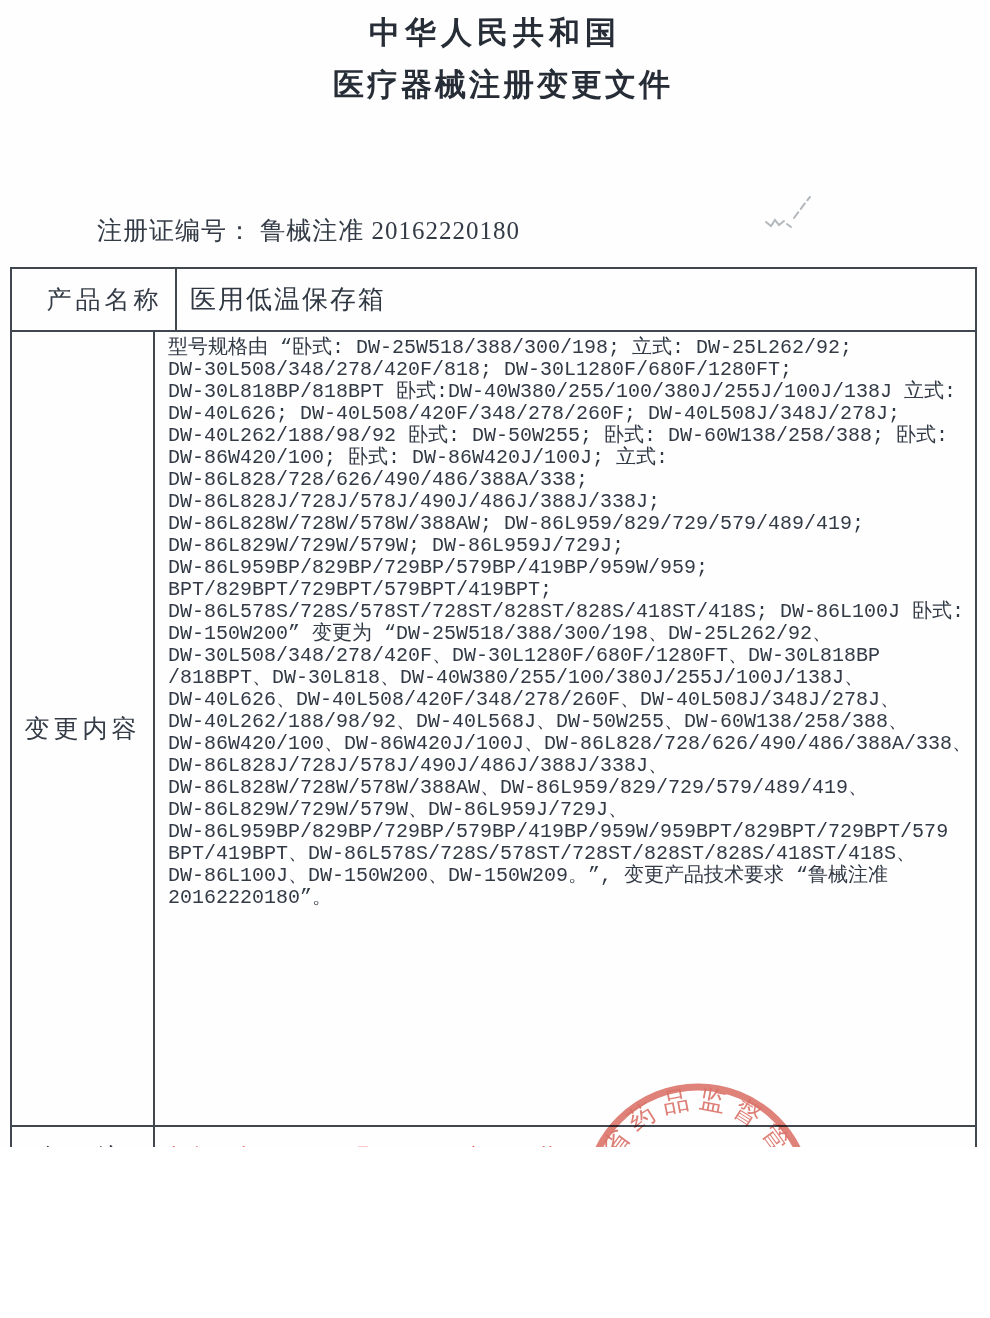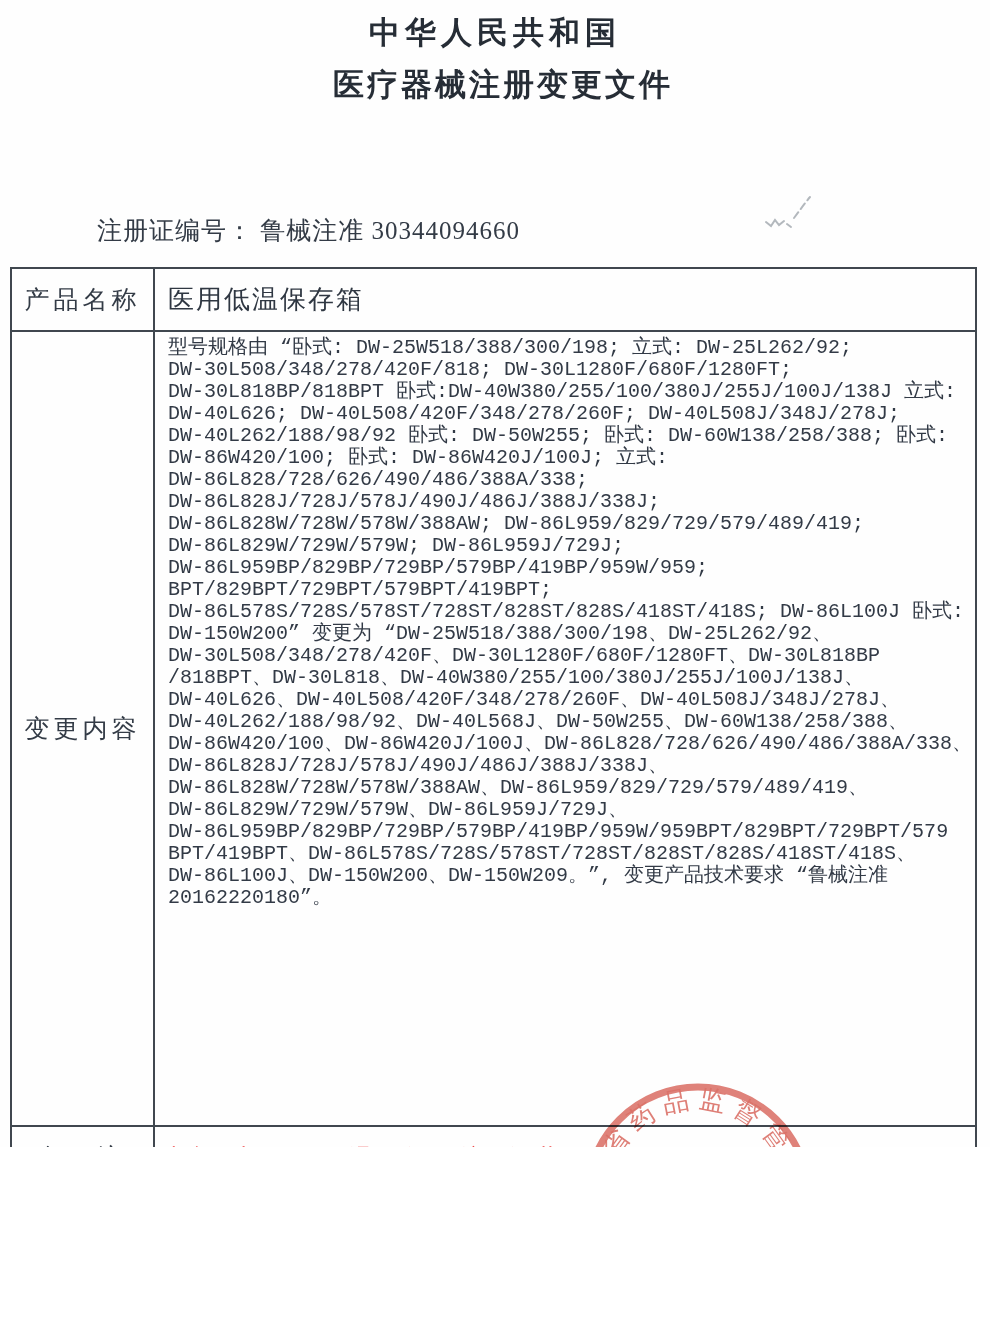--- a/index.html
+++ b/index.html
@@ -21,21 +21,21 @@
   }
   .pencil-mark { position:absolute; left:760px; top:190px; opacity:.75; }
 
   .doc-table {
     position:absolute; left:10px; top:267px; width:963px; height:919px;
     border:2px solid #40474f; display:flex; flex-direction:column;
     background:transparent;
   }
   .t-row { display:flex; border-bottom:2px solid #40474f; min-height:0; }
   .t-row:last-child { border-bottom:none; }
-  .row-product { height:61px; flex:0 0 61px; }
+  .row-product { height:61px; flex:0 0 61px;padding-left:22px; }
   .row-change  { flex:1 1 auto; }
   .row-remark  { height:61px; flex:0 0 61px; }
   .label-cell {
     flex:0 0 141px; width:141px; border-right:2px solid #40474f;
     display:flex; align-items:center; justify-content:center;
     font-size:25px; letter-spacing:4px; color:#333b46;
   }
   .value-cell { flex:1 1 auto; min-width:0; overflow:hidden; }
   .product-value {
     display:flex; align-items:center; padding-left:13px;
@@ -68,21 +68,21 @@
 
   <div class="title-line l1">中华人民共和国</div>
   <div class="title-line l2">医疗器械注册变更文件</div>
 
   <svg class="pencil-mark" width="58" height="48" viewBox="0 0 58 48">
     <path d="M6 32 l5 4 l4 -6 l4 5 l5 -4" fill="none" stroke="#9aa1a8" stroke-width="2" stroke-linecap="round"></path>
     <path d="M27 34 l4 3" fill="none" stroke="#9aa1a8" stroke-width="2" stroke-linecap="round"></path>
     <path d="M34 28 C 40 20, 45 13, 50 7" fill="none" stroke="#9aa1a8" stroke-width="2" stroke-linecap="round" stroke-dasharray="7 4"></path>
   </svg>
 
-  <div class="reg-line">注册证编号： 鲁械注准 30344094660</div>
+  <div class="reg-line">注册证编号： 鲁械注准 20162220180</div>
 
   <div class="doc-table">
     <div class="t-row row-product">
       <div class="label-cell">产品名称</div>
       <div class="value-cell product-value">医用低温保存箱</div>
     </div>
     <div class="t-row row-change">
       <div class="label-cell">变更内容</div>
       <div class="value-cell change-value">型号规格由 “卧式: DW-25W518/388/300/198; 立式: DW-25L262/92;
 DW-30L508/348/278/420F/818; DW-30L1280F/680F/1280FT;

